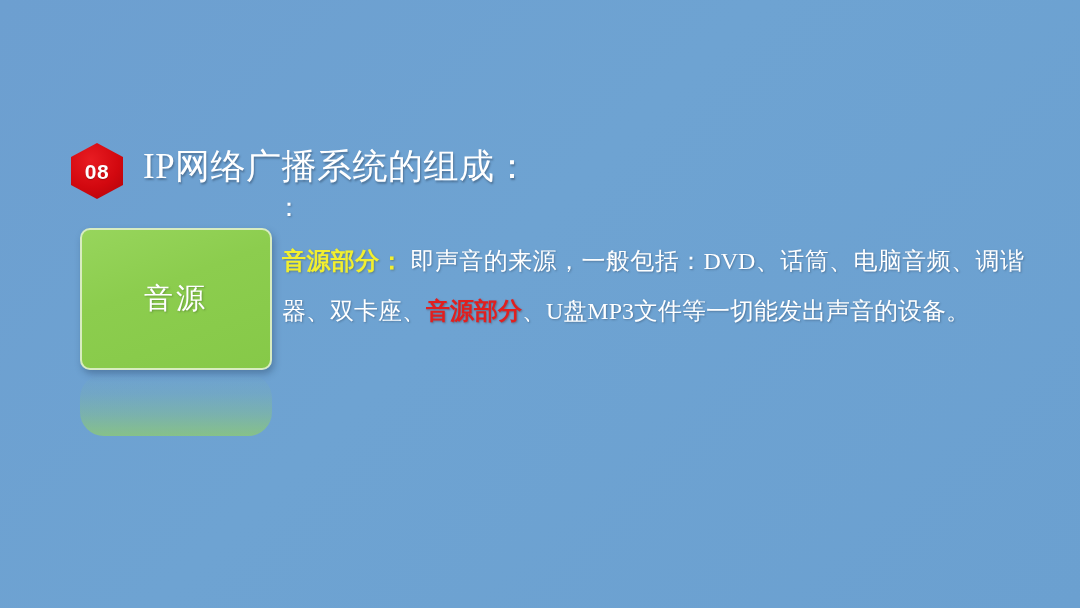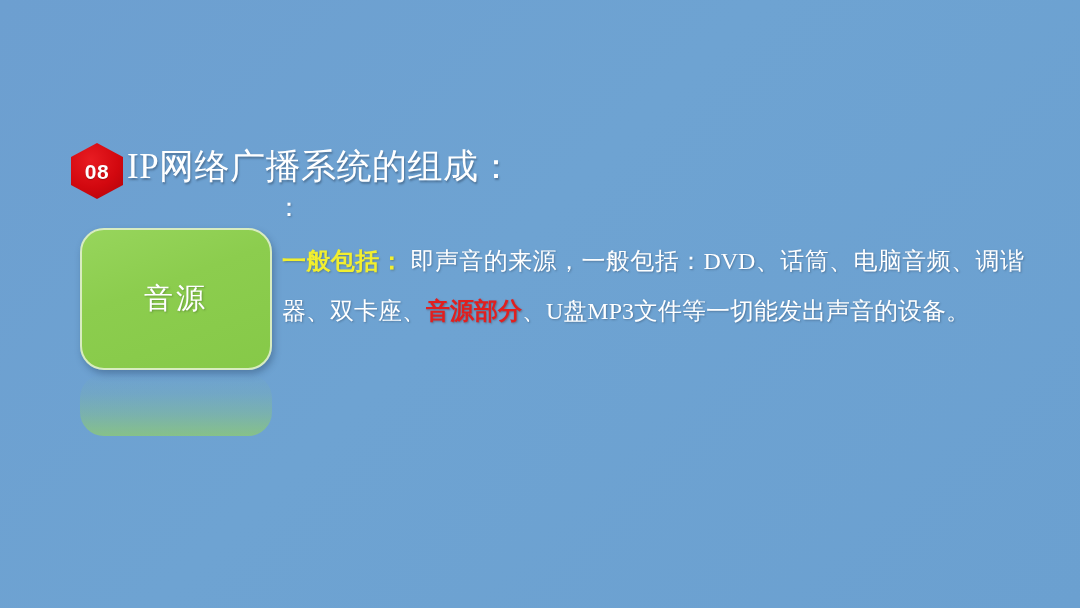--- a/index.html
+++ b/index.html
@@ -48,21 +48,21 @@
     font-family: "Liberation Sans", sans-serif;
     font-weight: bold;
     font-size: 21px;
     color: #ffffff;
     letter-spacing: 0.5px;
     line-height: 1;
     text-shadow: 0 1px 1px rgba(0,0,0,0.25);
   }
 
   #title-text {
-    margin-left: 4px;
+    margin-left: 20px;
     font-family: "Liberation Serif", "DejaVu Serif", serif;
     font-size: 35px;
     color: #ffffff;
     white-space: nowrap;
     letter-spacing: 0.5px;
     text-shadow: 1px 2px 2px rgba(40,60,85,0.45);
   }
 
   
   #stray-colon {
@@ -79,21 +79,21 @@
   #source-box-wrap {
     position: absolute;
     left: 80px;
     top: 228px;
     width: 192px;
     height: 142px;
   }
   #source-box {
     position: absolute;
     inset: 0;
-    border-radius: 24px;
+    border-radius: 10px;
     background: linear-gradient(160deg, #97d55c 0%, #8ccd4e 40%, #86c948 100%);
     border: 2px solid #d8ecc0;
     box-sizing: border-box;
     box-shadow: 2px 4px 7px rgba(30,55,85,0.35);
     display: flex;
     align-items: center;
     justify-content: center;
   }
   #source-box-label {
     font-family: "Liberation Serif", "DejaVu Serif", serif;
@@ -158,16 +158,16 @@
   <div id="stray-colon">：</div>
 
   <div id="source-box-wrap">
     <div id="source-box">
       <span id="source-box-label">音源</span>
     </div>
     <div id="source-box-reflection"></div>
   </div>
 
   <div id="body-text">
-    <span class="kw-yellow">一般包括：</span><span> 即声音的来源，一般包括：DVD、话筒、电脑音频、调谐器、双卡座、</span><span class="kw-red">音源部分</span><span>、U盘MP3文件等一切能发出声音的设备。</span>
+    <span class="kw-yellow">音源部分：</span><span> 即声音的来源，一般包括：DVD、话筒、电脑音频、调谐器、双卡座、</span><span class="kw-red">音源部分</span><span>、U盘MP3文件等一切能发出声音的设备。</span>
   </div>
 
 </div>
 
 </body></html>

